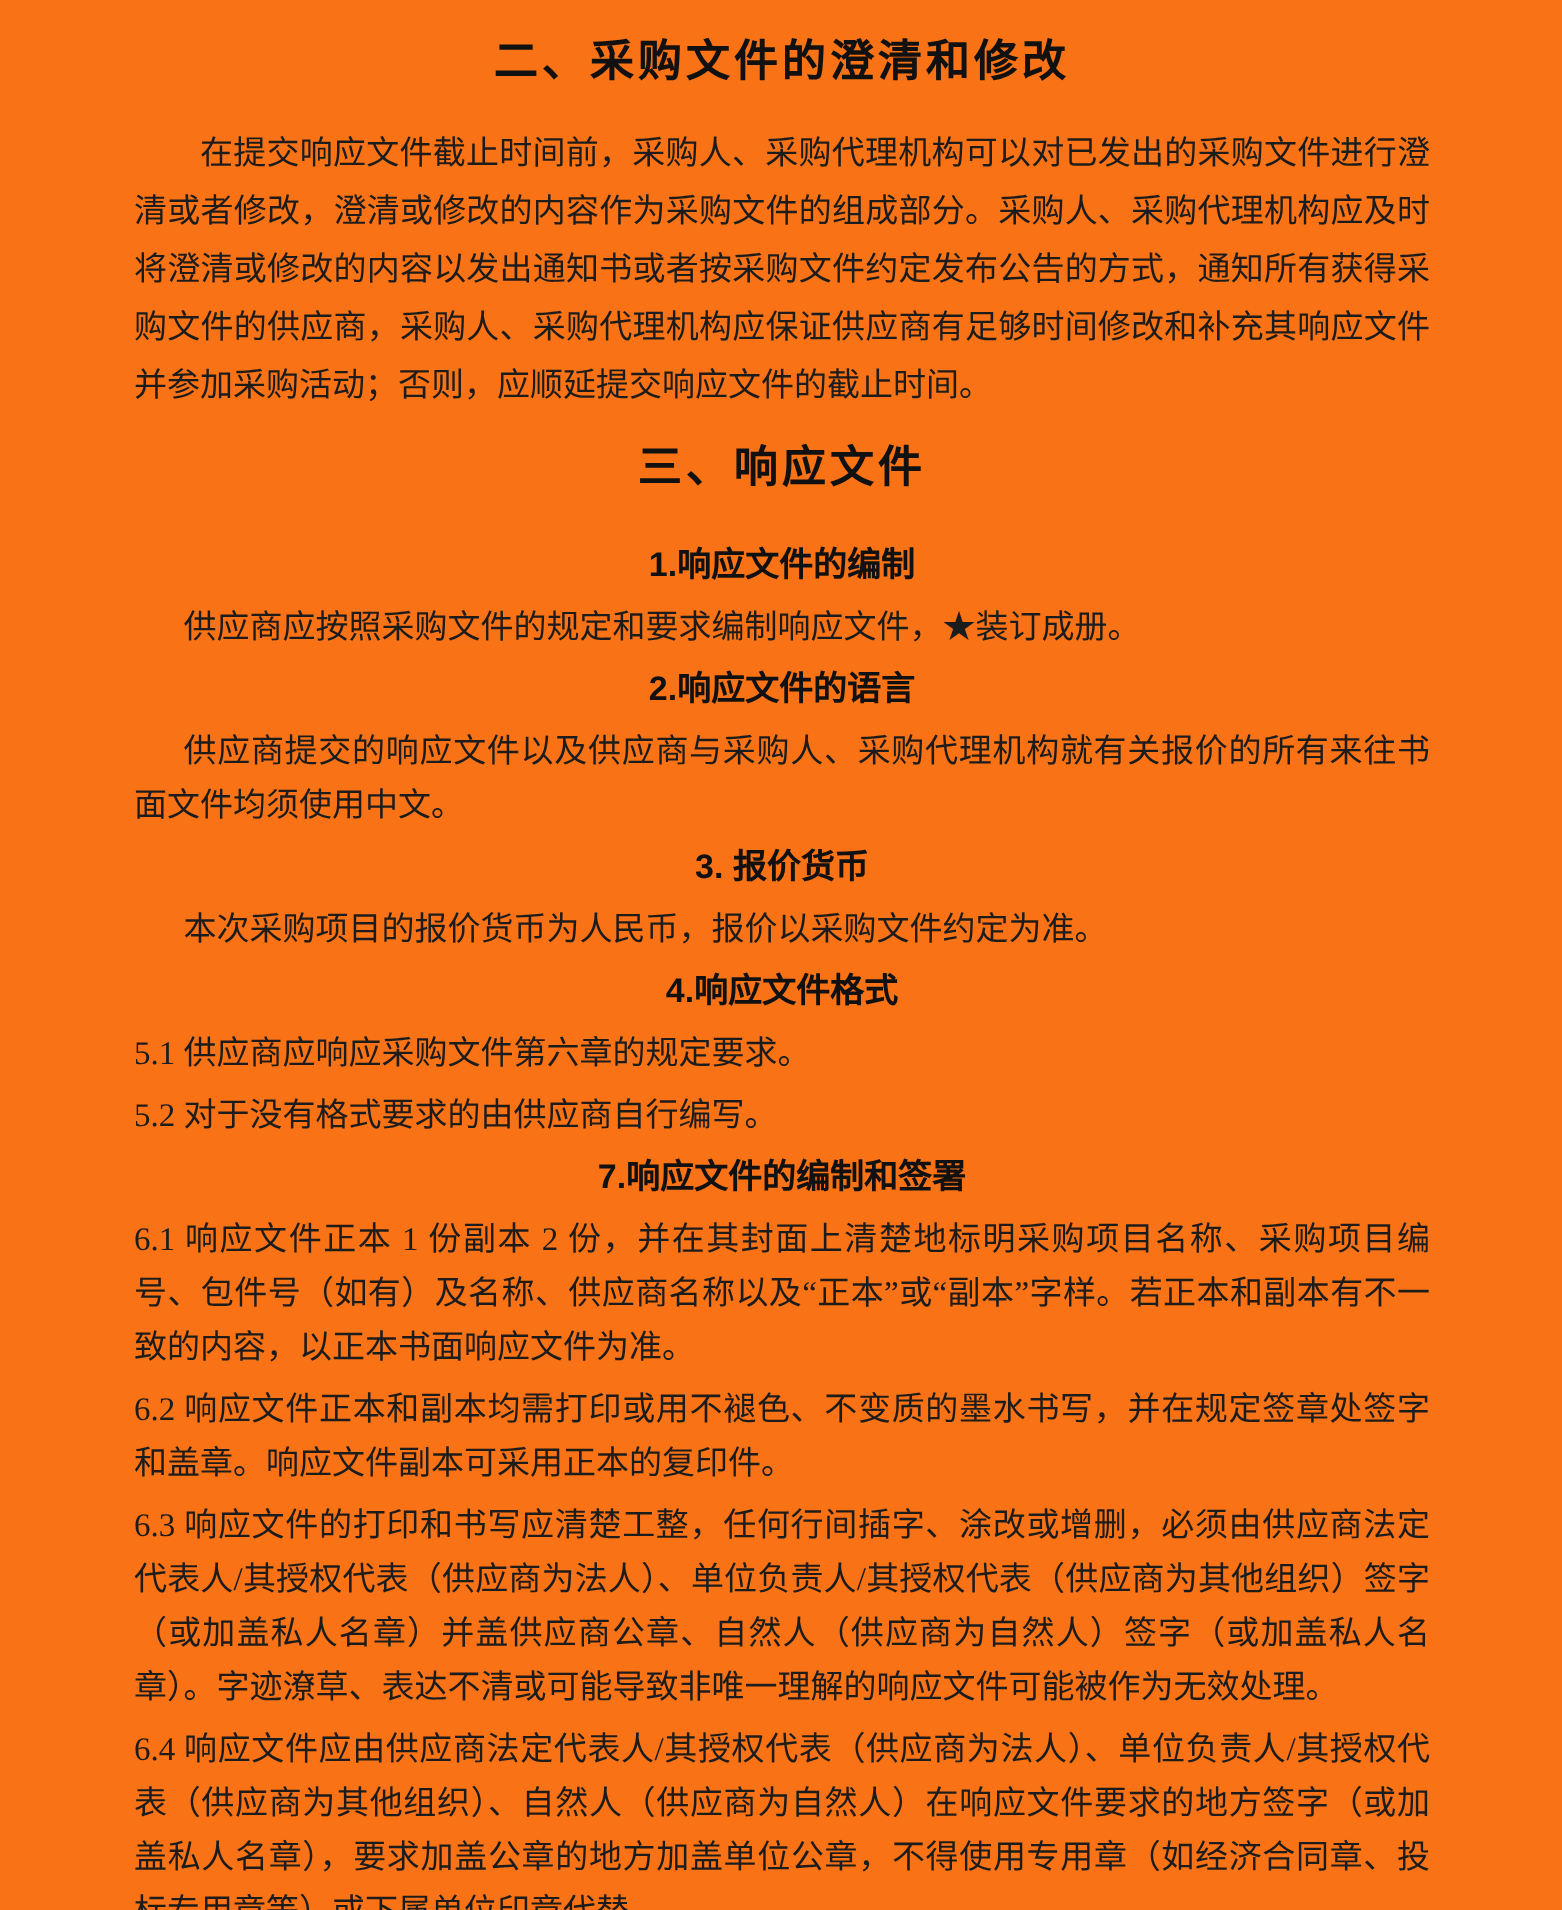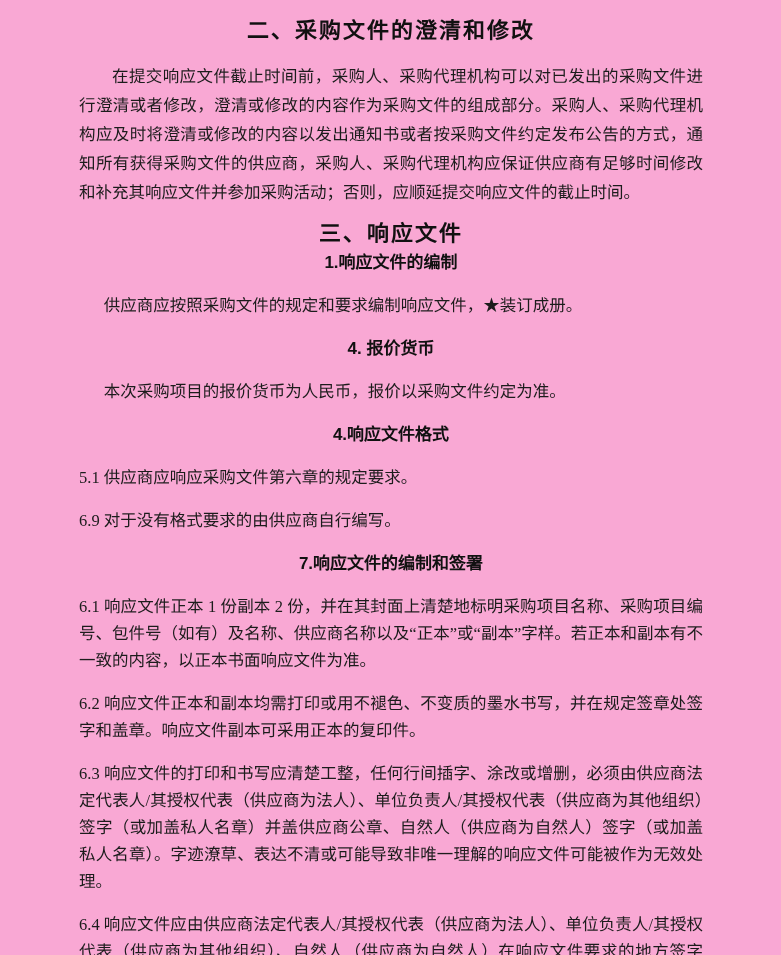--- a/index.html
+++ b/index.html
@@ -6,47 +6,47 @@
     margin: 0;
     padding: 0;
     background: #ffffff;
   }
   .page {
     position: relative;
     width: 781px;
     height: 955px;
     box-sizing: border-box;
     padding: 10px 62px 0 63px;
-    background: #f9a8d4;
+    background: #f97316;
     color: #1c1c1c;
     overflow: hidden;
     font-family: "Liberation Serif", "DejaVu Serif", serif;
   }
   .doc-title {
     font-family: "Liberation Sans", "DejaVu Sans", sans-serif;
     font-weight: bold;
     font-size: 22px;
     line-height: 30px;
     letter-spacing: 2px;
     text-align: center;
     color: #111111;
     margin: 0;
   }
   .doc-title.first {
     margin-top: 6px;
     margin-bottom: 16px;
   }
   .doc-title.second {
     margin-top: 12px;
-    margin-bottom: 0;
+    margin-bottom: 20px;
   }
   .body-par {
     font-size: 16.5px;
     line-height: 28.5px;
-    margin: 16px;
+    margin: 4px;
     text-align: justify;
     text-justify: inter-ideograph;
     color: #1c1c1c;
   }
   .intro {
     line-height: 29px;
     margin-bottom: 8px;
   }
   .indent-2 { text-indent: 2em; }
   .indent-15 { text-indent: 1.5em; }
@@ -73,27 +73,31 @@
   <p class="body-par intro indent-2">在提交响应文件截止时间前，采购人、采购代理机构可以对已发出的采购文件进行澄清或者修改，澄清或修改的内容作为采购文件的组成部分。采购人、采购代理机构应及时将澄清或修改的内容以发出通知书或者按采购文件约定发布公告的方式，通知所有获得采购文件的供应商，采购人、采购代理机构应保证供应商有足够时间修改和补充其响应文件并参加采购活动；否则，应顺延提交响应文件的截止时间。</p>
 
   <h1 class="doc-title second">三、响应文件</h1>
 
   <div id="sections">
       <div class="section">
         <h2 class="sec-heading">1.响应文件的编制</h2>
         <p class="body-par indent-15">供应商应按照采购文件的规定和要求编制响应文件，★装订成册。</p>
       </div>
       <div class="section">
-        <h2 class="sec-heading">4. 报价货币</h2>
+        <h2 class="sec-heading">2.响应文件的语言</h2>
+        <p class="body-par indent-15">供应商提交的响应文件以及供应商与采购人、采购代理机构就有关报价的所有来往书面文件均须使用中文。</p>
+      </div>
+      <div class="section">
+        <h2 class="sec-heading">3. 报价货币</h2>
         <p class="body-par indent-15">本次采购项目的报价货币为人民币，报价以采购文件约定为准。</p>
       </div>
       <div class="section">
         <h2 class="sec-heading">4.响应文件格式</h2>
         <p class="body-par">5.1 供应商应响应采购文件第六章的规定要求。</p>
-        <p class="body-par">6.9 对于没有格式要求的由供应商自行编写。</p>
+        <p class="body-par">5.2 对于没有格式要求的由供应商自行编写。</p>
       </div>
       <div class="section">
         <h2 class="sec-heading">7.响应文件的编制和签署</h2>
         <p class="body-par">6.1 响应文件正本 1 份副本 2 份，并在其封面上清楚地标明采购项目名称、采购项目编号、包件号（如有）及名称、供应商名称以及“正本”或“副本”字样。若正本和副本有不一致的内容，以正本书面响应文件为准。</p>
         <p class="body-par">6.2 响应文件正本和副本均需打印或用不褪色、不变质的墨水书写，并在规定签章处签字和盖章。响应文件副本可采用正本的复印件。</p>
         <p class="body-par">6.3 响应文件的打印和书写应清楚工整，任何行间插字、涂改或增删，必须由供应商法定代表人/其授权代表（供应商为法人）、单位负责人/其授权代表（供应商为其他组织）签字（或加盖私人名章）并盖供应商公章、自然人（供应商为自然人）签字（或加盖私人名章）。字迹潦草、表达不清或可能导致非唯一理解的响应文件可能被作为无效处理。</p>
         <p class="body-par">6.4 响应文件应由供应商法定代表人/其授权代表（供应商为法人）、单位负责人/其授权代表（供应商为其他组织）、自然人（供应商为自然人）在响应文件要求的地方签字（或加盖私人名章），要求加盖公章的地方加盖单位公章，不得使用专用章（如经济合同章、投标专用章等）或下属单位印章代替。</p>
       </div>
     </div>
 

